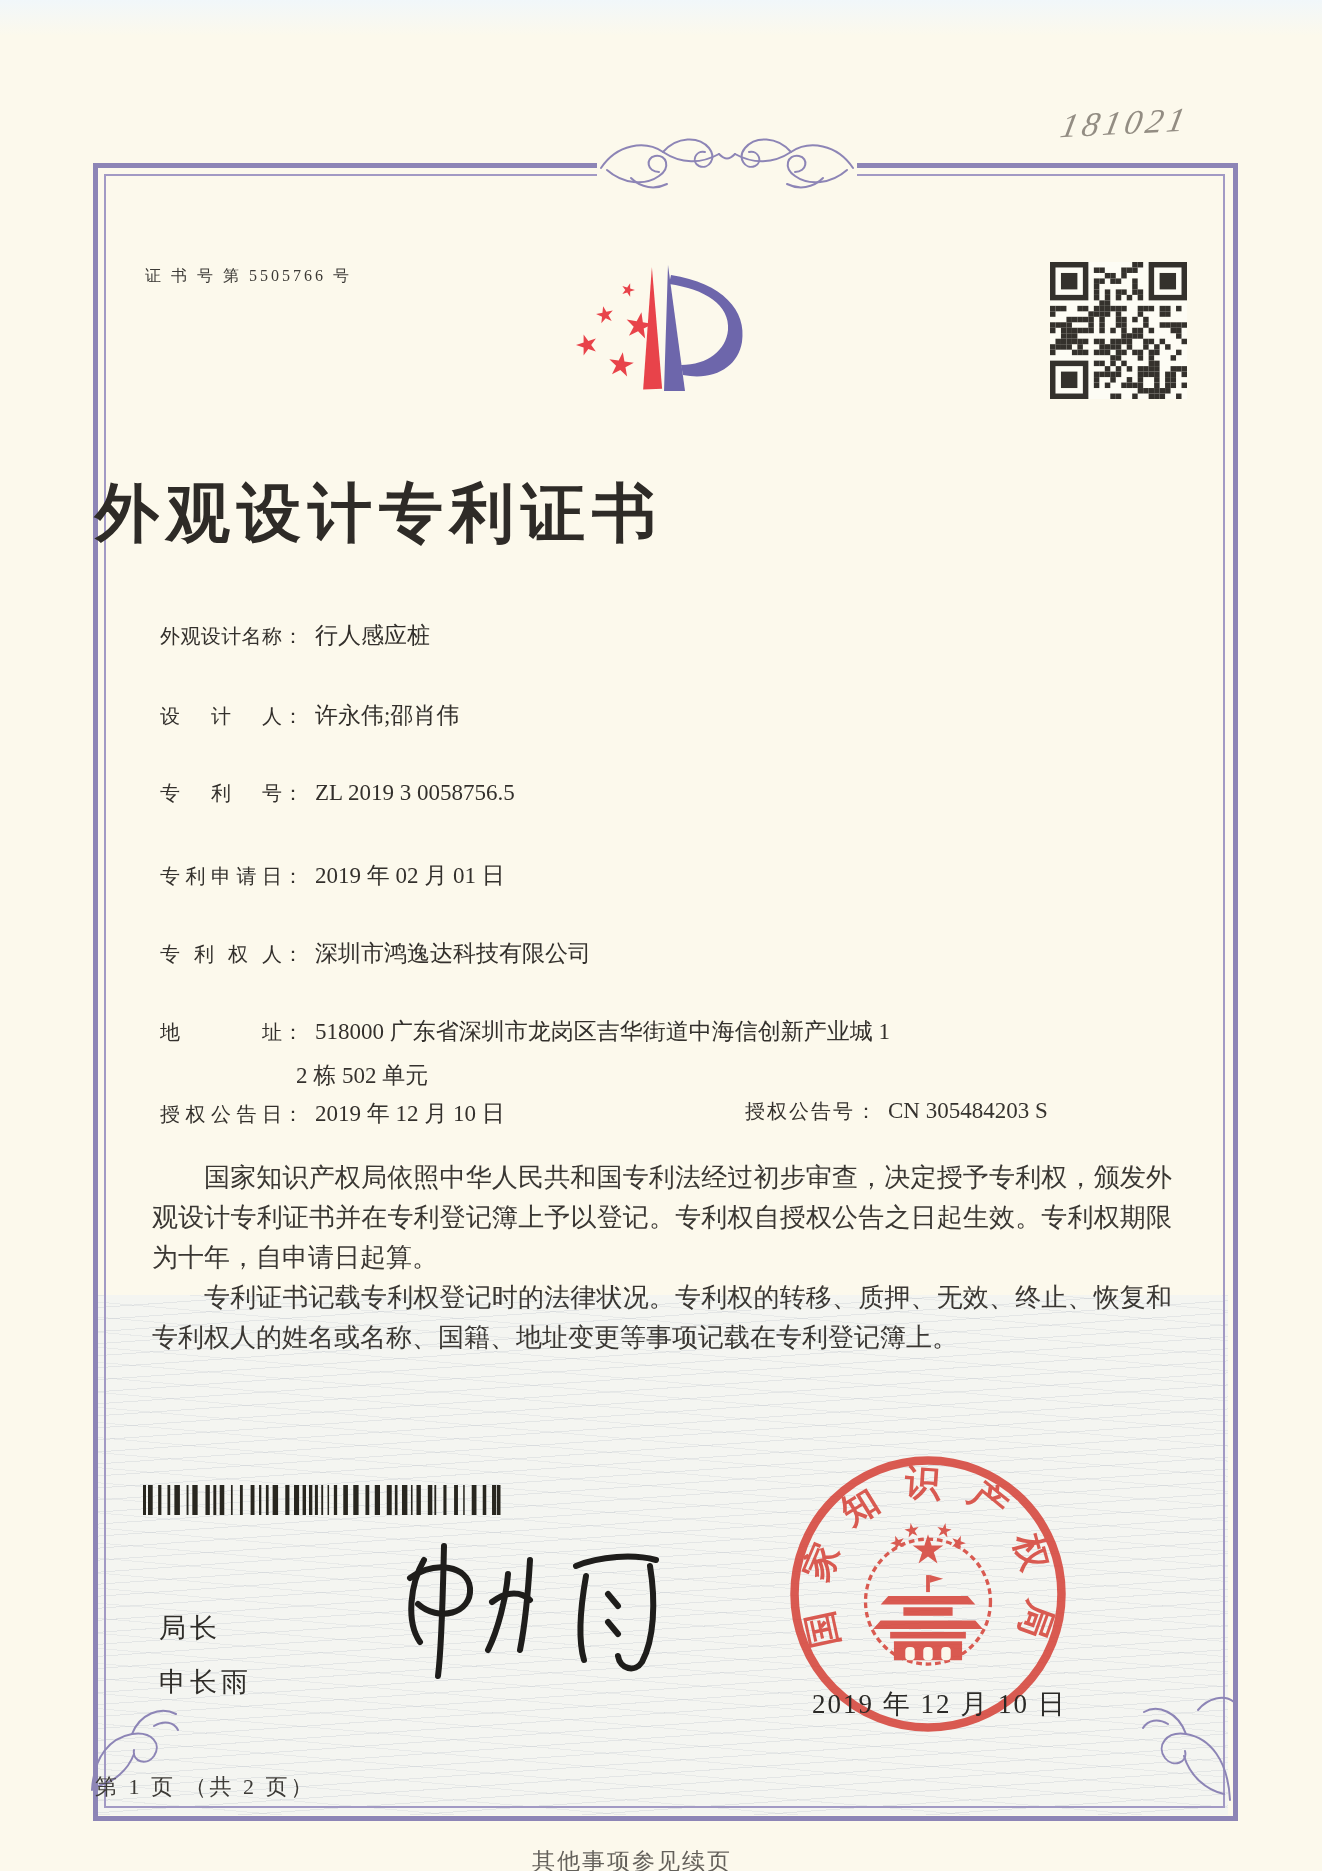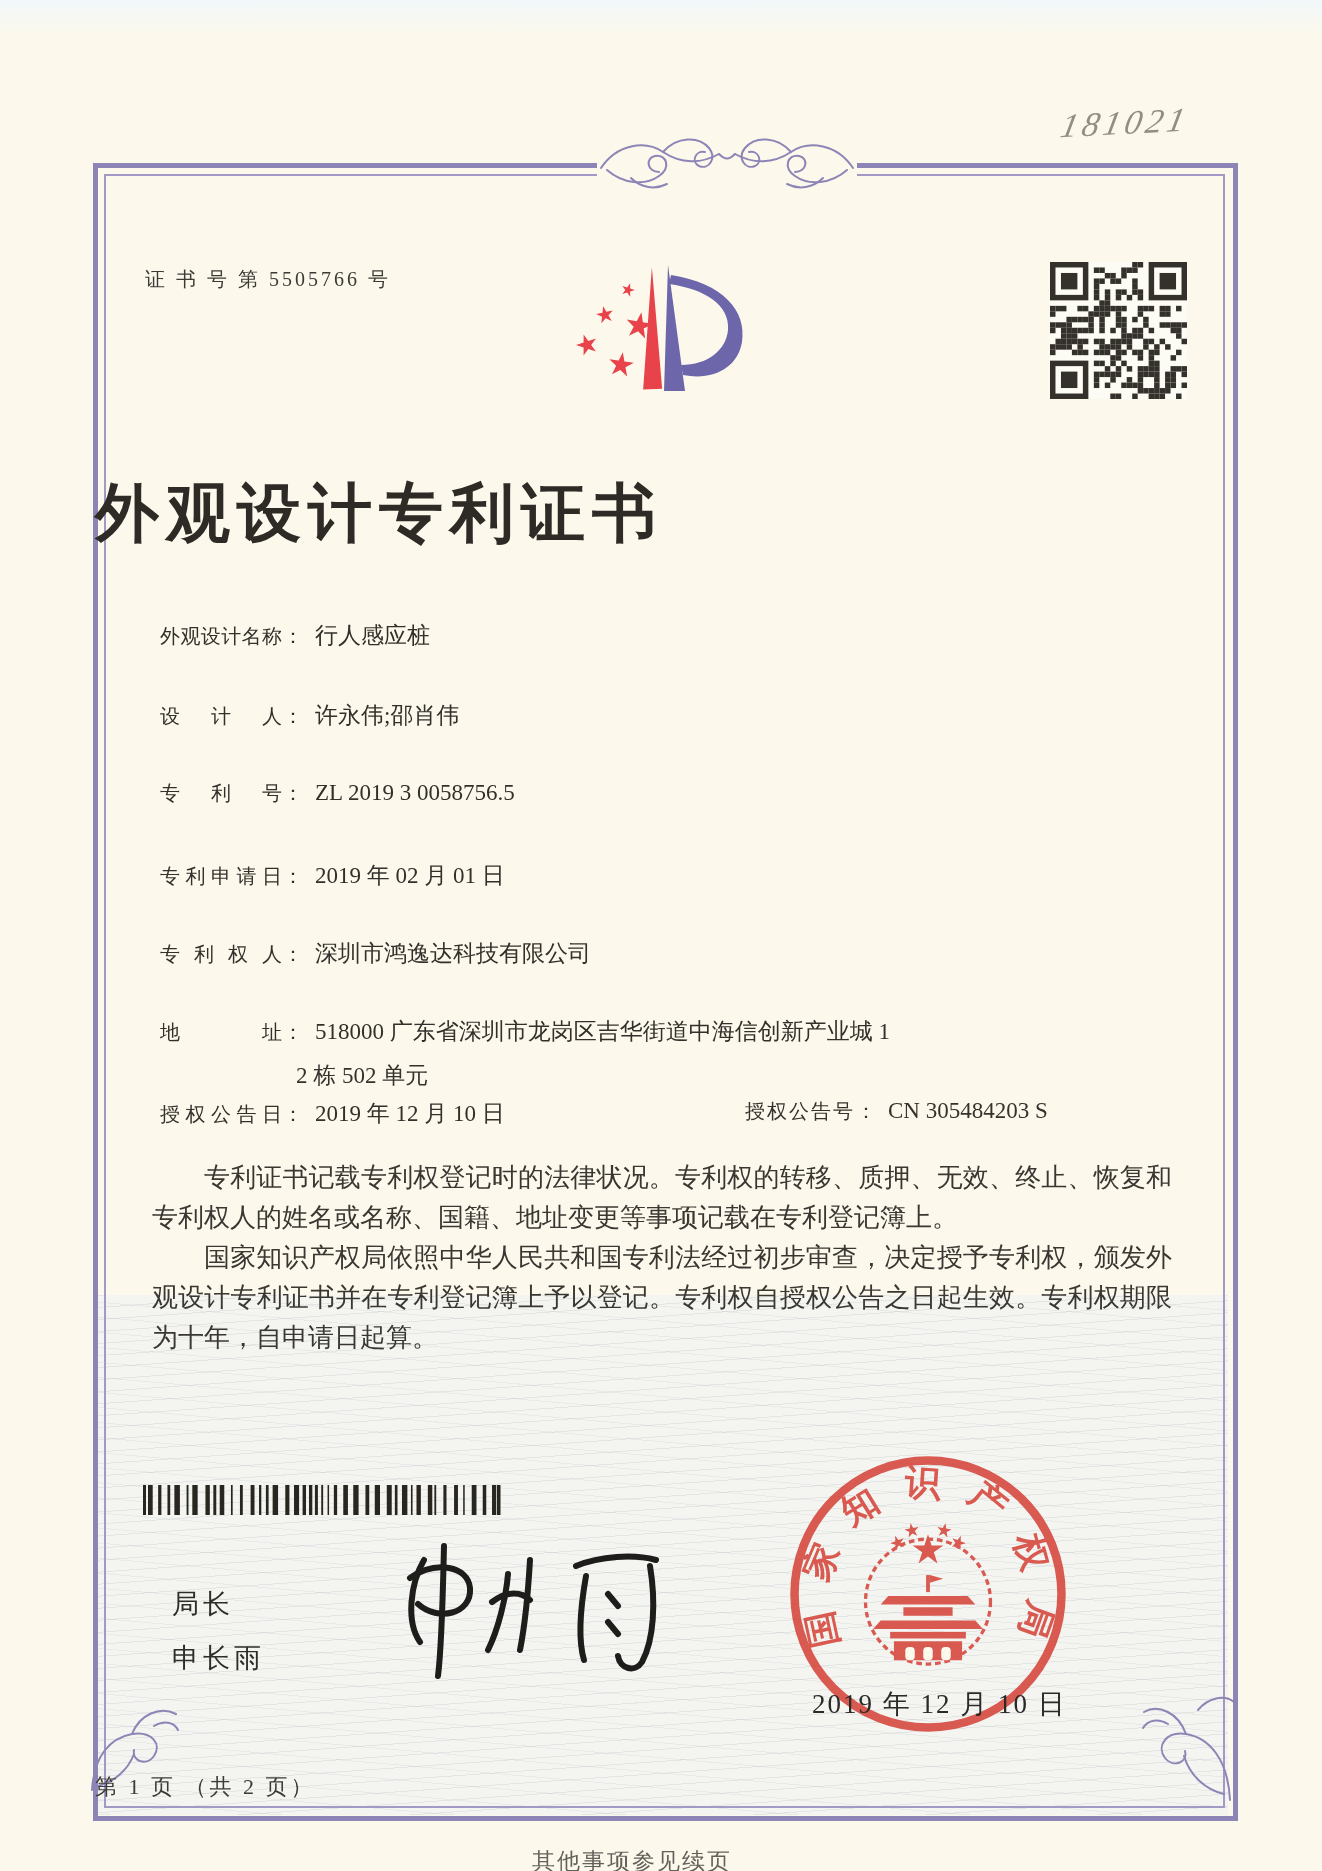--- a/index.html
+++ b/index.html
@@ -13,39 +13,39 @@
   .waves{left:98px;top:1295px;width:1130px;height:520px;z-index:0;
        background-color:#f4f5f1;
        background-image:
          repeating-linear-gradient(176deg, rgba(125,136,158,.14) 0 1px, transparent 1px 12px),
          repeating-linear-gradient(185deg, rgba(125,136,158,.10) 0 1px, transparent 1px 15px);}
   
   .frame-outer{left:93px;top:163px;width:1135px;height:1648px;
        border:5px solid #8d85b6;z-index:1;}
   .frame-inner{left:104px;top:174px;width:1117px;height:1630px;
        border:2px solid #a29ac4;z-index:1;}
-  .cert-no{left:145px;top:266px;font-size:20px;letter-spacing:3px;color:#3c3a36;z-index:2;}
+  .cert-no{left:145px;top:266px;font-size:16px;letter-spacing:3px;color:#3c3a36;z-index:2;}
   .handwritten{left:1062px;top:104px;font-size:34px;font-style:italic;color:#938d83;
        transform:skewX(-14deg) rotate(-3deg);letter-spacing:4px;z-index:2;}
   .title{left:95px;top:470px;width:1135px;text-align:left;font-size:64px;font-weight:bold;
        letter-spacing:7px;color:#2e2b27;z-index:2;}
   
   .frow{left:160px;font-size:23px;z-index:2;white-space:nowrap;color:#33302c;}
   .flabel{display:inline-block;width:122px;font-size:20px;text-align:justify;text-align-last:justify;
        vertical-align:baseline;}
   .fcolon{display:inline-block;font-size:20px;margin-left:1px;}
   .fval{margin-left:12px;}
   .fval2{left:296px;font-size:23px;z-index:2;}
   .frow2{left:745px;font-size:23px;z-index:2;white-space:nowrap;}
   .flabel2{font-size:20px;letter-spacing:2px;}
   
   .bodytext{left:152px;top:1158px;width:1020px;font-size:26px;line-height:40px;
        text-align:justify;color:#3a3733;z-index:2;}
   .bodytext p{margin:0;text-indent:2em;}
-  .signer{left:172px;font-size:27px;letter-spacing:4px;color:#2f2d29;z-index:2;}
+  .signer{left:159px;font-size:27px;letter-spacing:4px;color:#2f2d29;z-index:2;margin-top:24px;}
   .seal-date{left:812px;top:1686px;font-size:27px;color:#2b2a27;letter-spacing:2px;z-index:5;}
   .page-ind{left:95px;top:1772px;width:1060px;text-align:left;font-size:22px;
        letter-spacing:3px;color:#3c3a36;z-index:2;}
   .cutoff{left:532px;top:1846px;font-size:23px;letter-spacing:2px;color:#4a4742;opacity:.85;z-index:2;}
   svg{display:block;}
   .z2{z-index:2;} .z3{z-index:3;}
 </style>
 </head>
 <body>
 
@@ -335,22 +335,22 @@
 </div>
 <div class="abs fval2" style="top:1060px">2 栋 502 单元</div>
 <div class="abs frow" style="top:1098px">
   <span class="flabel">授权公告日</span><span class="fcolon">：</span><span class="fval">2019 年 12 月 10 日</span>
 </div>
 <div class="abs frow2" style="top:1098px">
   <span class="flabel2">授权公告号</span><span class="fcolon">：</span><span class="fval">CN 305484203 S</span>
 </div>
 
 <div class="abs bodytext">
+  <p>国家知识产权局依照中华人民共和国专利法经过初步审查，决定授予专利权，颁发外观设计专利证书并在专利登记簿上予以登记。专利权自授权公告之日起生效。专利权期限为十年，自申请日起算。</p>
   <p>专利证书记载专利权登记时的法律状况。专利权的转移、质押、无效、终止、恢复和专利权人的姓名或名称、国籍、地址变更等事项记载在专利登记簿上。</p>
-  <p>国家知识产权局依照中华人民共和国专利法经过初步审查，决定授予专利权，颁发外观设计专利证书并在专利登记簿上予以登记。专利权自授权公告之日起生效。专利权期限为十年，自申请日起算。</p>
 </div>
 
 <svg id="barcode-svg" class="abs z2" style="left:143px;top:1485px;" width="360" height="30" viewBox="0 0 360 30">
 <rect x="0" y="0" width="3" height="30" fill="#28261f"></rect>
     <rect x="5" y="0" width="4.710654759407044" height="30" fill="#28261f"></rect>
     <rect x="15.142882215976716" y="0" width="3.242345577478409" height="30" fill="#28261f"></rect>
     <rect x="24.473241394758226" y="0" width="2.741862201690674" height="30" fill="#28261f"></rect>
     <rect x="31.37123975455761" y="0" width="5.536593890190125" height="30" fill="#28261f"></rect>
     <rect x="43.595079550147055" y="0" width="1.8951894521713257" height="30" fill="#28261f"></rect>
     <rect x="49.3132326990366" y="0" width="5.339065504074097" height="30" fill="#28261f"></rect>

